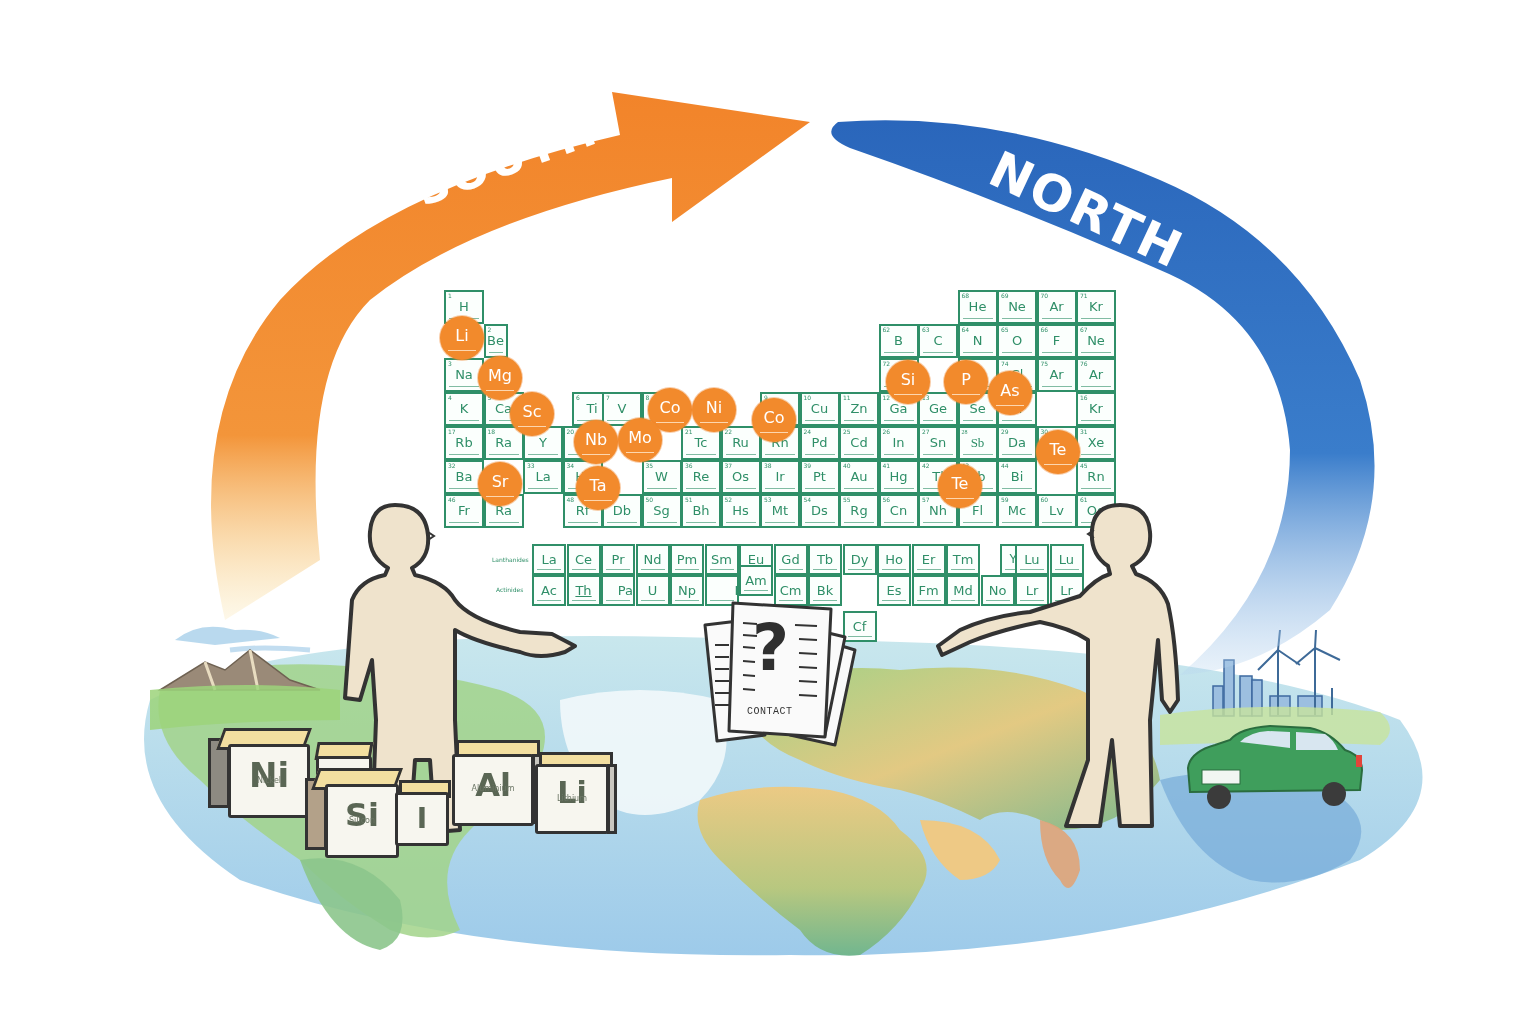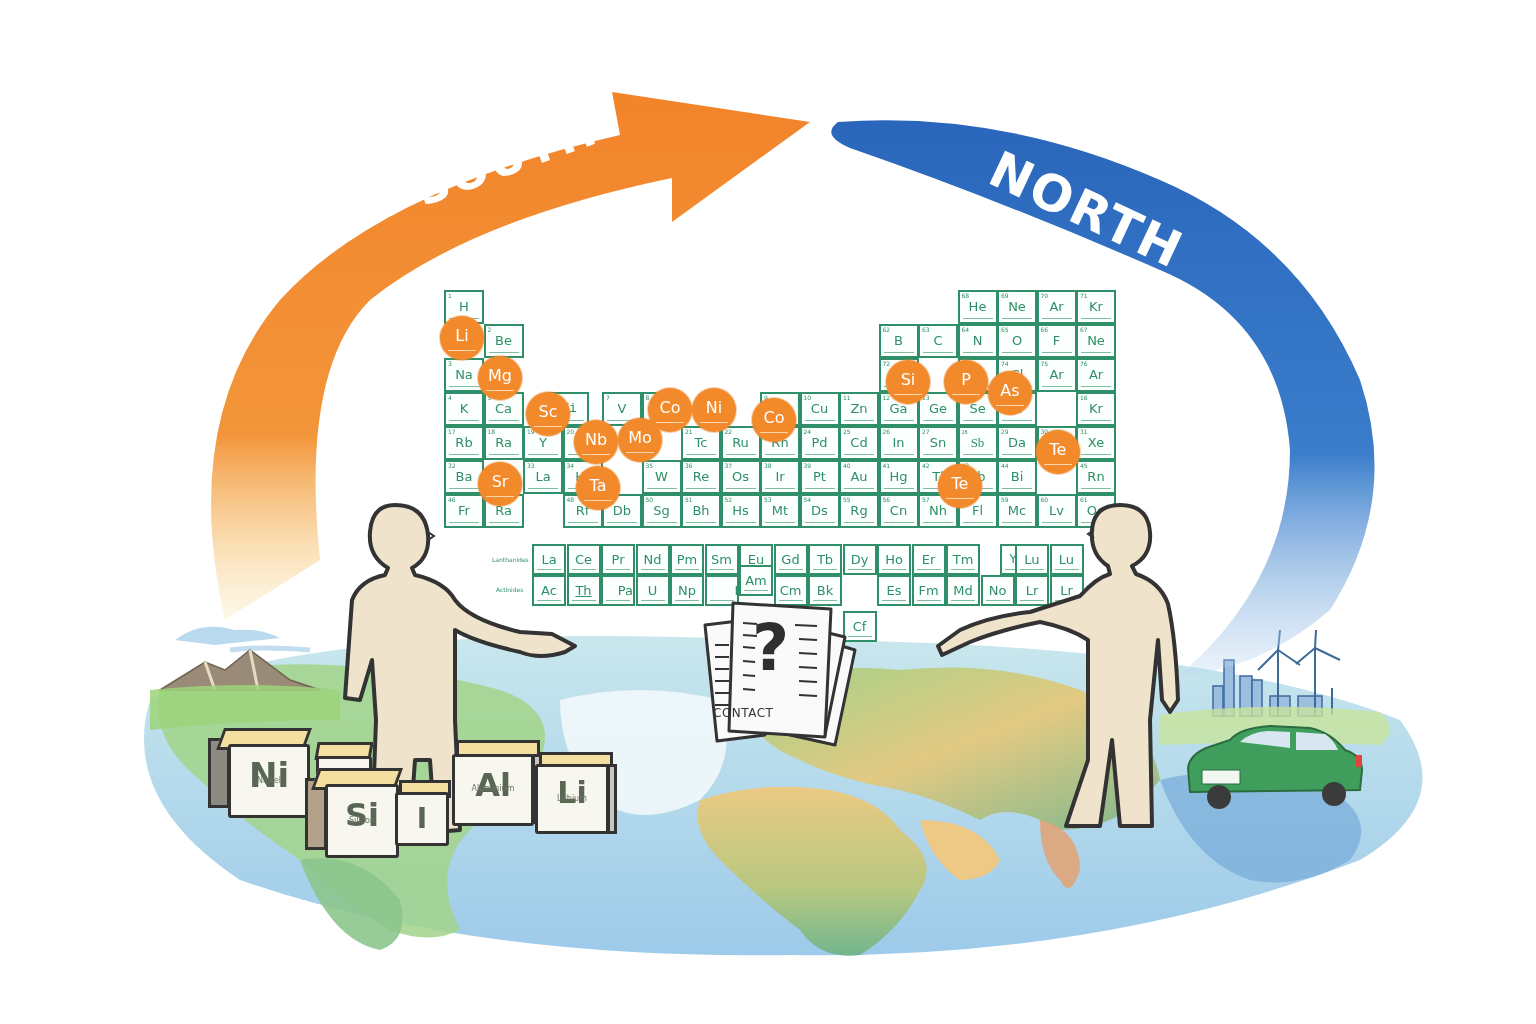--- a/index.html
+++ b/index.html
@@ -116,25 +116,25 @@
   <g>
     <path d="M838 122 Q1000 110 1160 180 Q1300 240 1360 380 Q1400 500 1330 610 Q1260 670 1180 675 Q1290 580 1290 450 Q1280 320 1160 270 Q1000 200 850 148 Q820 135 838 122 Z" fill="url(#northArc)"></path>
   </g>
 </svg>
 
 <div class="abs" style="left:408px;top:166px;transform:rotate(-20deg);transform-origin:left top;color:#ffffff;font-size:46px;font-weight:bold;letter-spacing:2px;font-family:'DejaVu Sans',sans-serif;">SOUTH</div>
 <div class="abs" style="left:1005px;top:140px;transform:rotate(25deg);transform-origin:left top;color:#ffffff;font-size:50px;font-weight:bold;letter-spacing:2px;font-family:'DejaVu Sans',sans-serif;">NORTH</div>
 
 <div class="abs" style="left:444px;top:290px;width:672px;height:240px;" id="pt-main">
     <div class="pt-cell" style="left: 0px; top: 0px; width: 40px;"><span class="num">1</span><span>H</span><span class="sub"></span></div>
-    <div class="pt-cell" style="left: 39.5px; top: 34px; width: 40px;"><span class="num">2</span><span>Be</span><span class="sub"></span></div>
+    <div class="pt-cell" style="left: 39.5px; top: 34px; width: 24px;"><span class="num">2</span><span>Be</span><span class="sub"></span></div>
     <div class="pt-cell" style="left: 0px; top: 68px; width: 40px;"><span class="num">3</span><span>Na</span><span class="sub"></span></div>
     <div class="pt-cell" style="left: 0px; top: 102px; width: 40px;"><span class="num">4</span><span>K</span><span class="sub"></span></div>
     <div class="pt-cell" style="left: 39.5px; top: 102px; width: 40px;"><span class="num">5</span><span>Ca</span><span class="sub"></span></div>
-    <div class="pt-cell" style="left: 105px; top: 102px; width: 40px; font-family: Liberation Mono, monospace;"><span class="num">6</span><span>Ti</span><span class="sub"></span></div>
+    <div class="pt-cell" style="left: 128px; top: 102px; width: 40px;"><span class="num">6</span><span>Ti</span><span class="sub"></span></div>
     <div class="pt-cell" style="left: 158px; top: 102px; width: 40px;"><span class="num">7</span><span>V</span><span class="sub"></span></div>
     <div class="pt-cell" style="left: 197.5px; top: 102px; width: 40px;"><span class="num">8</span><span>Cr</span><span class="sub"></span></div>
     <div class="pt-cell" style="left: 316px; top: 102px; width: 40px;"><span class="num">9</span><span>Fe</span><span class="sub"></span></div>
     <div class="pt-cell" style="left: 355.5px; top: 102px; width: 40px;"><span class="num">10</span><span>Cu</span><span class="sub"></span></div>
     <div class="pt-cell" style="left: 395px; top: 102px; width: 40px;"><span class="num">11</span><span>Zn</span><span class="sub"></span></div>
     <div class="pt-cell" style="left: 434.5px; top: 102px; width: 40px;"><span class="num">12</span><span>Ga</span><span class="sub"></span></div>
     <div class="pt-cell" style="left: 474px; top: 102px; width: 40px;"><span class="num">13</span><span>Ge</span><span class="sub"></span></div>
     <div class="pt-cell" style="left: 513.5px; top: 102px; width: 40px;"><span class="num">14</span><span>Se</span><span class="sub"></span></div>
     <div class="pt-cell" style="left: 553px; top: 102px; width: 40px;"><span class="num">15</span><span>Br</span><span class="sub"></span></div>
     <div class="pt-cell" style="left: 632px; top: 102px; width: 40px;"><span class="num">16</span><span>Kr</span><span class="sub"></span></div>
@@ -231,21 +231,21 @@
     <div class="pt-cell" style="left: 414px; top: 31px; height: 31px; line-height: 28px;"><span>Md</span><span class="sub"></span></div>
     <div class="pt-cell" style="left: 448.5px; top: 31px; height: 31px; line-height: 28px;"><span>No</span><span class="sub"></span></div>
     <div class="pt-cell" style="left: 483px; top: 31px; height: 31px; line-height: 28px;"><span>Lr</span><span class="sub"></span></div>
     <div class="pt-cell" style="left: 517.5px; top: 31px; height: 31px; line-height: 28px;"><span>Lr</span><span class="sub"></span></div>
   </div>
 <div class="abs" style="left:492px;top:556px;font-size:6px;color:#2f8f68;width:38px;">Lanthanides</div>
 <div class="abs" style="left:496px;top:586px;font-size:6px;color:#2f8f68;width:38px;">Actinides</div>
 <div class="abs" id="pt-hl" style="left:0;top:0;">
     <div class="hl" style="left: 440px; top: 316px; background: rgb(242, 138, 44);"><span>Li</span><span class="sub"></span></div>
     <div class="hl" style="left: 478px; top: 356px; background: rgb(242, 138, 44);"><span>Mg</span><span class="sub"></span></div>
-    <div class="hl" style="left: 510px; top: 392px; background: rgb(242, 138, 44); margin-left: 16px;"><span>Sc</span><span class="sub"></span></div>
+    <div class="hl" style="left: 510px; top: 392px; background: rgb(242, 138, 44);"><span>Sc</span><span class="sub"></span></div>
     <div class="hl" style="left: 648px; top: 388px; background: rgb(242, 138, 44);"><span>Co</span><span class="sub"></span></div>
     <div class="hl" style="left: 692px; top: 388px; background: rgb(242, 138, 44);"><span>Ni</span><span class="sub"></span></div>
     <div class="hl" style="left: 752px; top: 398px; background: rgb(242, 138, 44);"><span>Co</span><span class="sub"></span></div>
     <div class="hl" style="left: 574px; top: 420px; background: rgb(242, 138, 44);"><span>Nb</span><span class="sub"></span></div>
     <div class="hl" style="left: 618px; top: 418px; background: rgb(242, 138, 44);"><span>Mo</span><span class="sub"></span></div>
     <div class="hl" style="left: 478px; top: 462px; background: rgb(242, 138, 44);"><span>Sr</span><span class="sub"></span></div>
     <div class="hl" style="left: 576px; top: 466px; background: rgb(242, 138, 44);"><span>Ta</span><span class="sub"></span></div>
     <div class="hl" style="left: 886px; top: 360px; background: rgb(242, 138, 44);"><span>Si</span><span class="sub"></span></div>
     <div class="hl" style="left: 944px; top: 360px; background: rgb(242, 138, 44);"><span>P</span><span class="sub"></span></div>
     <div class="hl" style="left: 988px; top: 371px; background: rgb(242, 138, 44);"><span>As</span><span class="sub"></span></div>
@@ -286,21 +286,21 @@
       <line x1="104" y1="100" x2="122" y2="101"></line>
     <line x1="20" y1="50" x2="34" y2="50"></line>
       <line x1="20" y1="62" x2="34" y2="62"></line>
     <line x1="20" y1="74" x2="34" y2="74"></line>
       <line x1="20" y1="86" x2="34" y2="86"></line>
     <line x1="20" y1="98" x2="34" y2="98"></line>
       <line x1="20" y1="110" x2="34" y2="110"></line>
   </g>
 </svg>
 <div class="abs" style="left:752px;top:608px;font-size:64px;font-weight:bold;color:#2f2f2f;line-height:80px;">?</div>
-<div class="abs" style="left:713px;top:706px;font-size:12px;color:#333;letter-spacing:0.5px;">CONTACT</div>
+<div class="abs" style="left:747px;top:706px;font-size:10px;color:#333;letter-spacing:0.5px;font-family:Liberation Mono, monospace;">CONTACT</div>
 
 <div class="cube" style="left:208px;top:728px;">
   <div class="side" style="left:0;top:10px;width:22px;height:70px;"></div>
   <div class="top" style="left:12px;top:0;width:88px;height:22px;transform:skewX(-20deg);"></div>
   <div class="front" style="left:20px;top:16px;width:82px;height:74px;font-size:34px;line-height:56px;">
     <span>Ni</span>
     <div class="lbl" style="bottom:6px;">Nickel</div>
   </div>
 </div>
 <div class="cube" style="left:310px;top:742px;">

